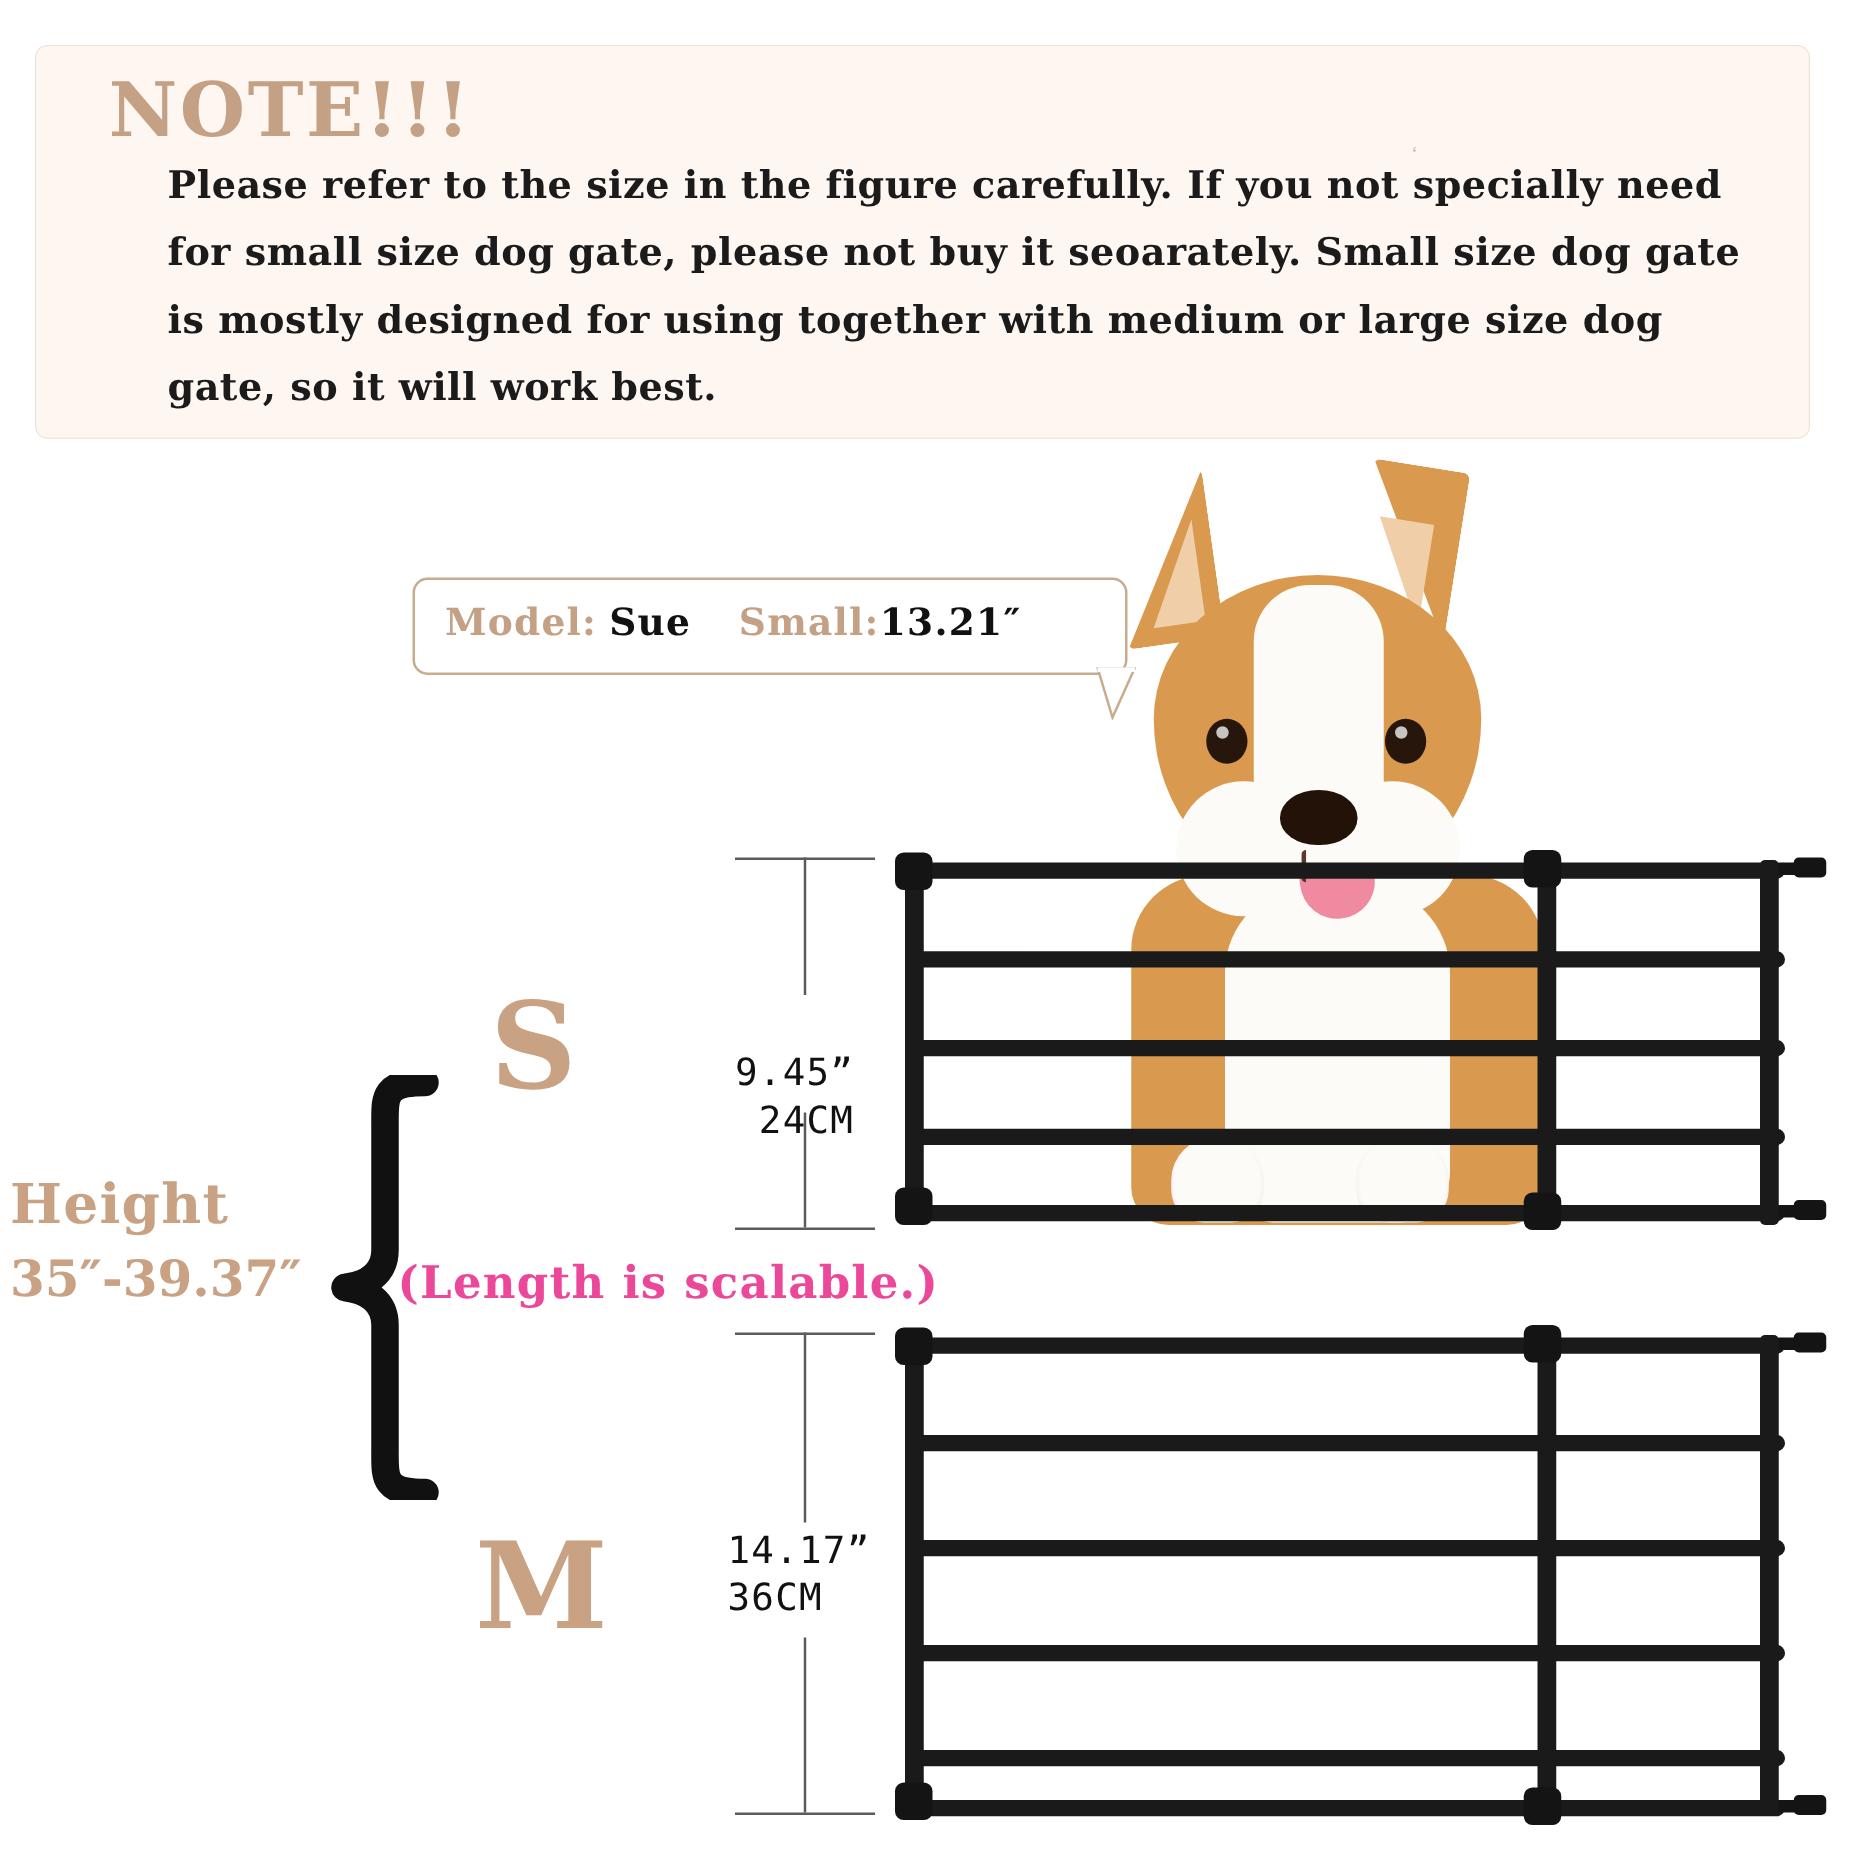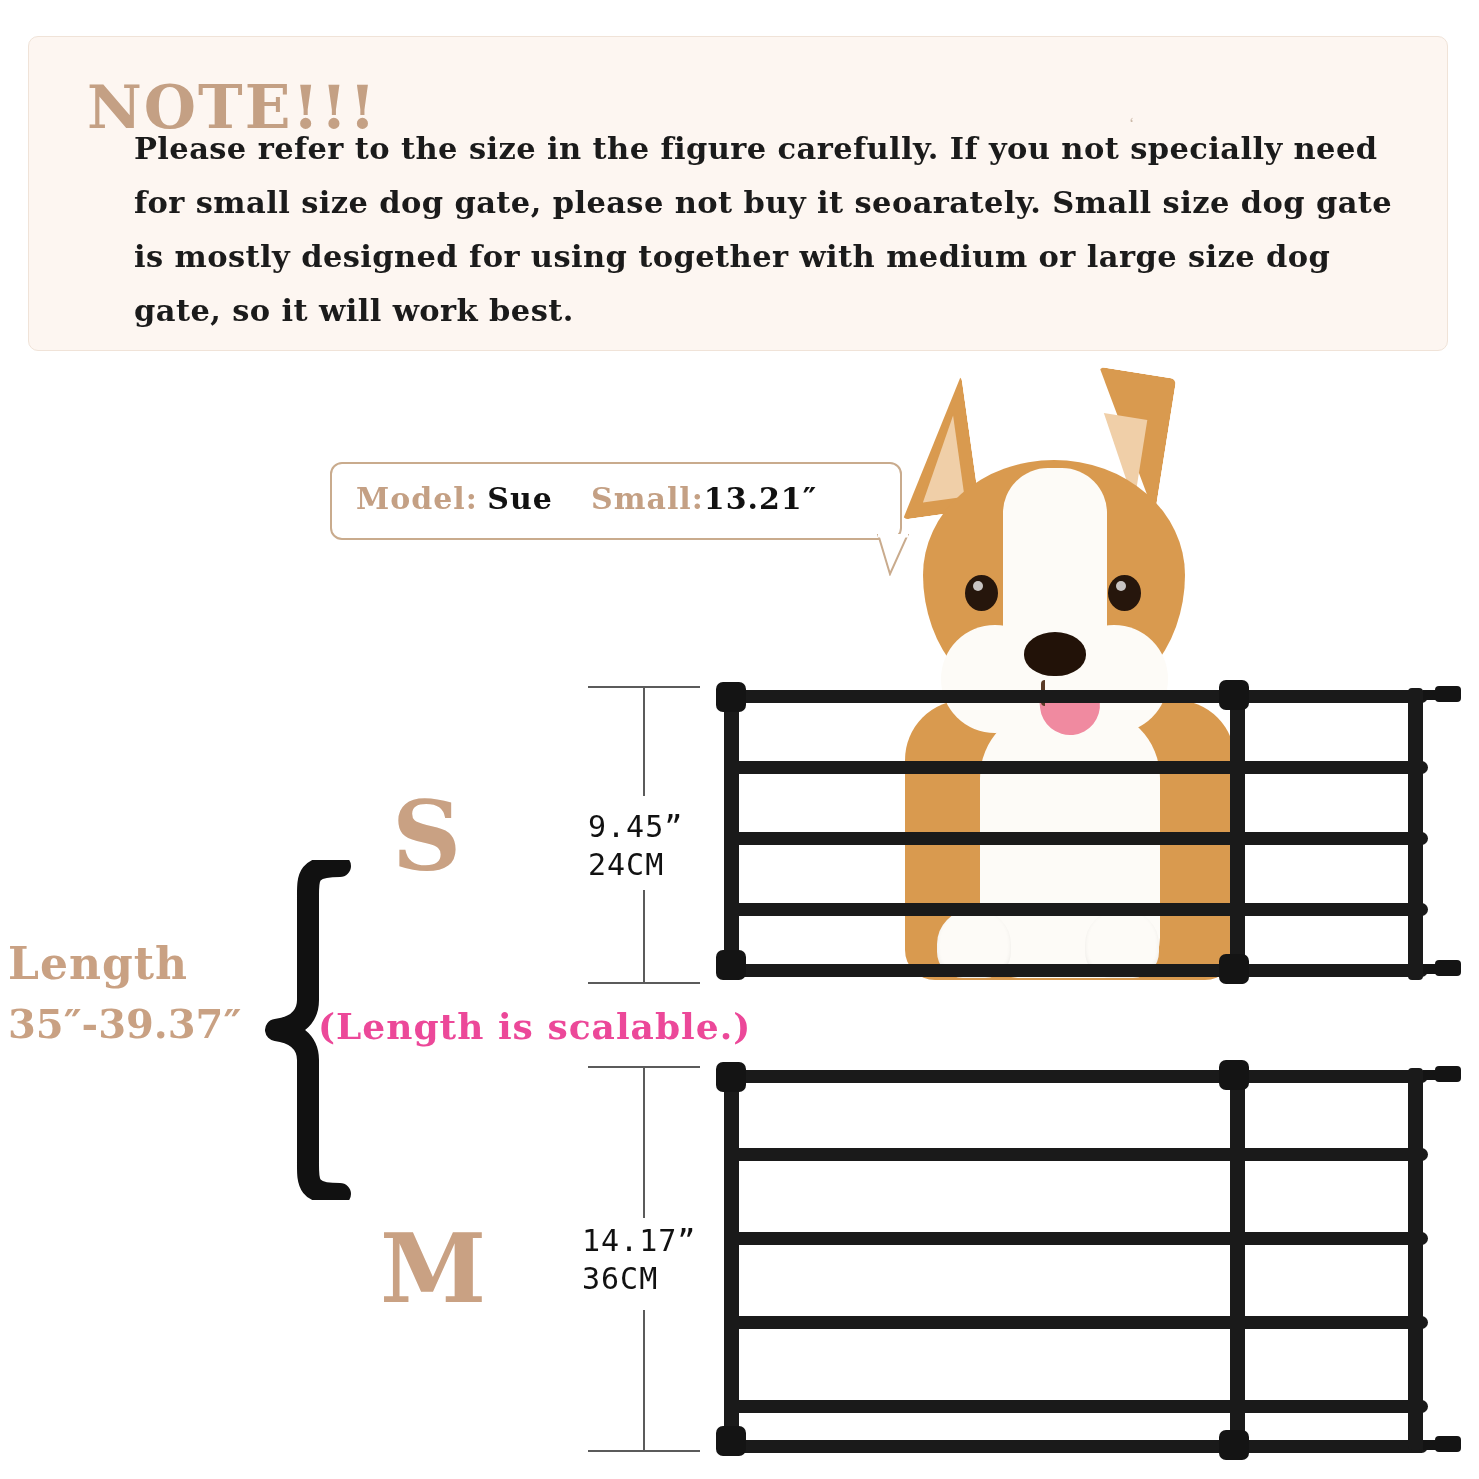--- a/index.html
+++ b/index.html
@@ -23,21 +23,21 @@
     width: 1420px;
     height: 315px;
     background: #fdf6f1;
     border: 1px solid #f0e3d8;
     border-radius: 10px;
     box-sizing: border-box;
   }
   #note-title {
     position: absolute;
     left: 58px;
-    top: 40px;
+    top: 22px;
     font-family: "DejaVu Serif", serif;
     font-weight: bold;
     font-size: 60px;
     letter-spacing: 2px;
     color: #c4a084;
     line-height: 1;
   }
   #note-body {
     position: absolute;
     left: 105px;
@@ -384,21 +384,21 @@
     <span class="lbl">Small:</span><span class="val">13.21″</span>
   </div>
 </div>
 <div id="bubble-tail">
   <svg width="34" height="42" viewBox="0 0 34 42">
     <path d="M2 0 L32 0 L14 40 Z" fill="#ffffff" stroke="#c9ab8d" stroke-width="2"></path>
     <path d="M2 1 L32 1" stroke="#ffffff" stroke-width="5"></path>
   </svg>
 </div>
 
-<div id="length-label">Length</div>
+<div id="length-label">Height</div>
 <div id="length-range">35″-39.37″</div>
 
 <div id="brace">
   <svg width="90" height="340" viewBox="0 0 90 340" fill="none">
     <path d="M78 6 C44 6 46 18 46 40 L46 140 C46 160 30 168 14 170 C30 172 46 180 46 200 L46 300 C46 322 44 334 78 334" stroke="#111" stroke-width="22" stroke-linecap="round" stroke-linejoin="round"></path>
   </svg>
 </div>
 
 <div id="scalable-note">(Length is scalable.)</div>
 <div id="size-s">S</div>
@@ -424,21 +424,21 @@
   <div class="nub" style="left:735px; top:8px;"></div>
   <div class="nub-stem" style="left:723px; top:286px;"></div>
   <div class="nub" style="left:735px; top:282px;"></div>
 </div>
 
 <div>
   <div class="dim-tick" style="left:588px; top:686px; width:112px;"></div>
   <div class="dim-tick" style="left:588px; top:982px; width:112px;"></div>
   <div class="dim-line" style="left:643px; top:686px; height:110px;"></div>
   <div class="dim-line" style="left:643px; top:890px; height:92px;"></div>
-  <div class="dim-text" style="left:588px; top:808px;">
+  <div class="dim-text" style="left:588px; top:840px;text-align:right;">
     <span>9.45”</span><br>
     <span>24CM</span>
   </div>
 </div>
 
 <div class="gate" id="gate-medium" style="left:700px; top:1058px; width:760px; height:400px;">
   <div class="rail" style="top:12px;  width:700px;"></div>
   <div class="rail" style="top:90px;  width:700px;"></div>
   <div class="rail" style="top:174px; width:700px;"></div>
   <div class="rail" style="top:258px; width:700px;"></div>

